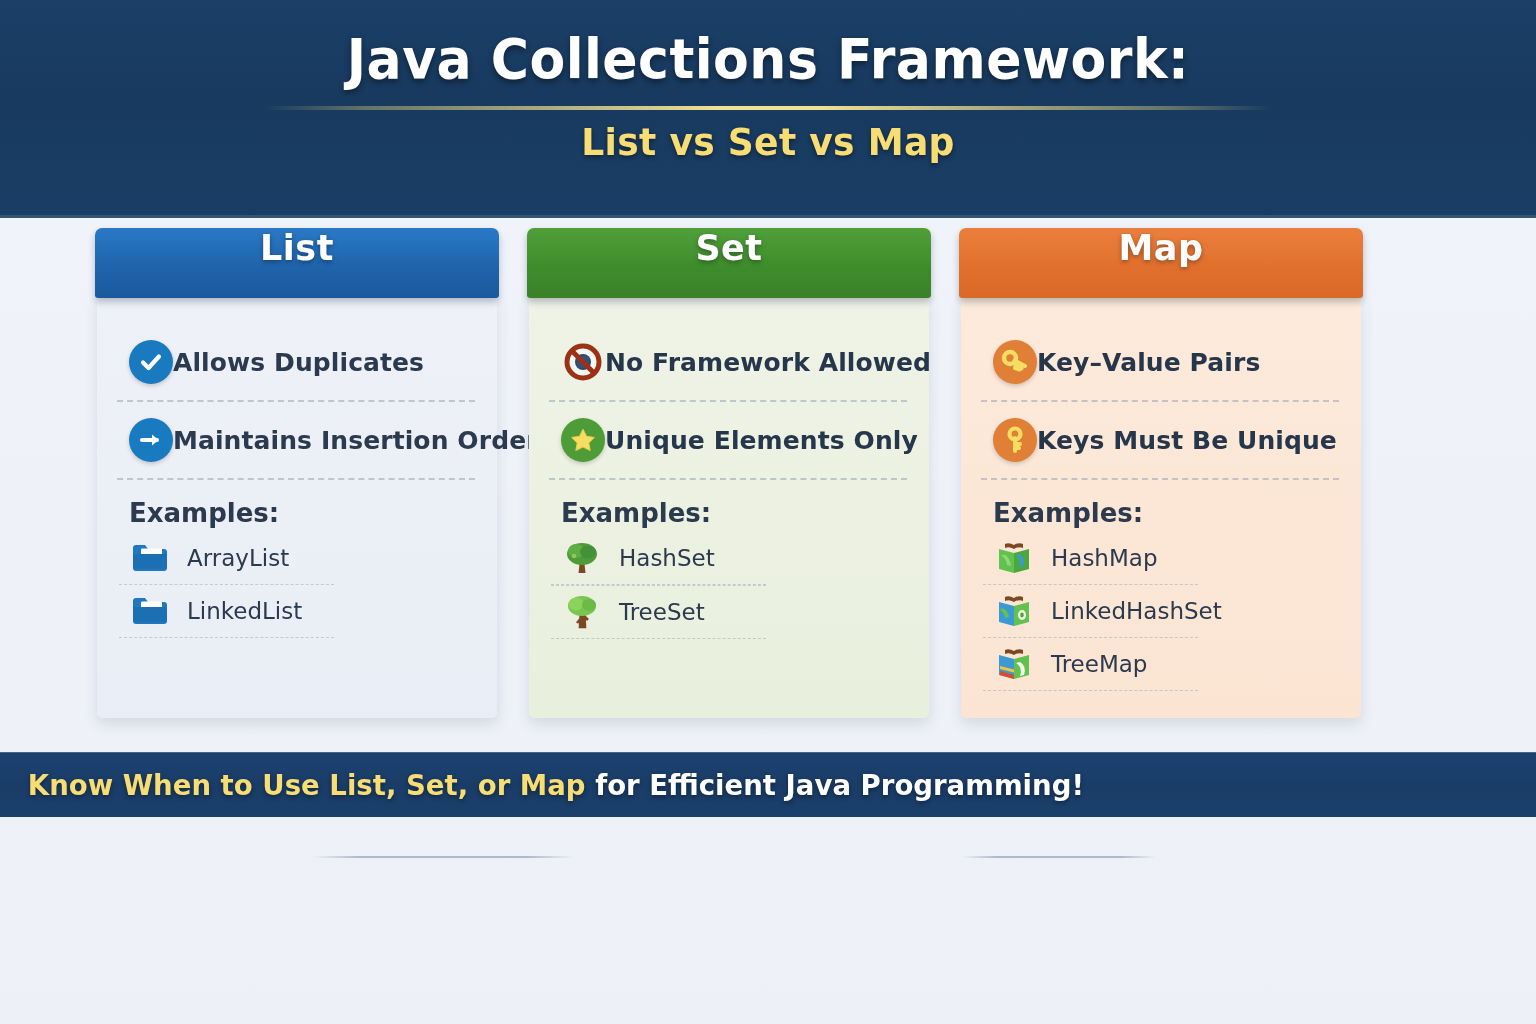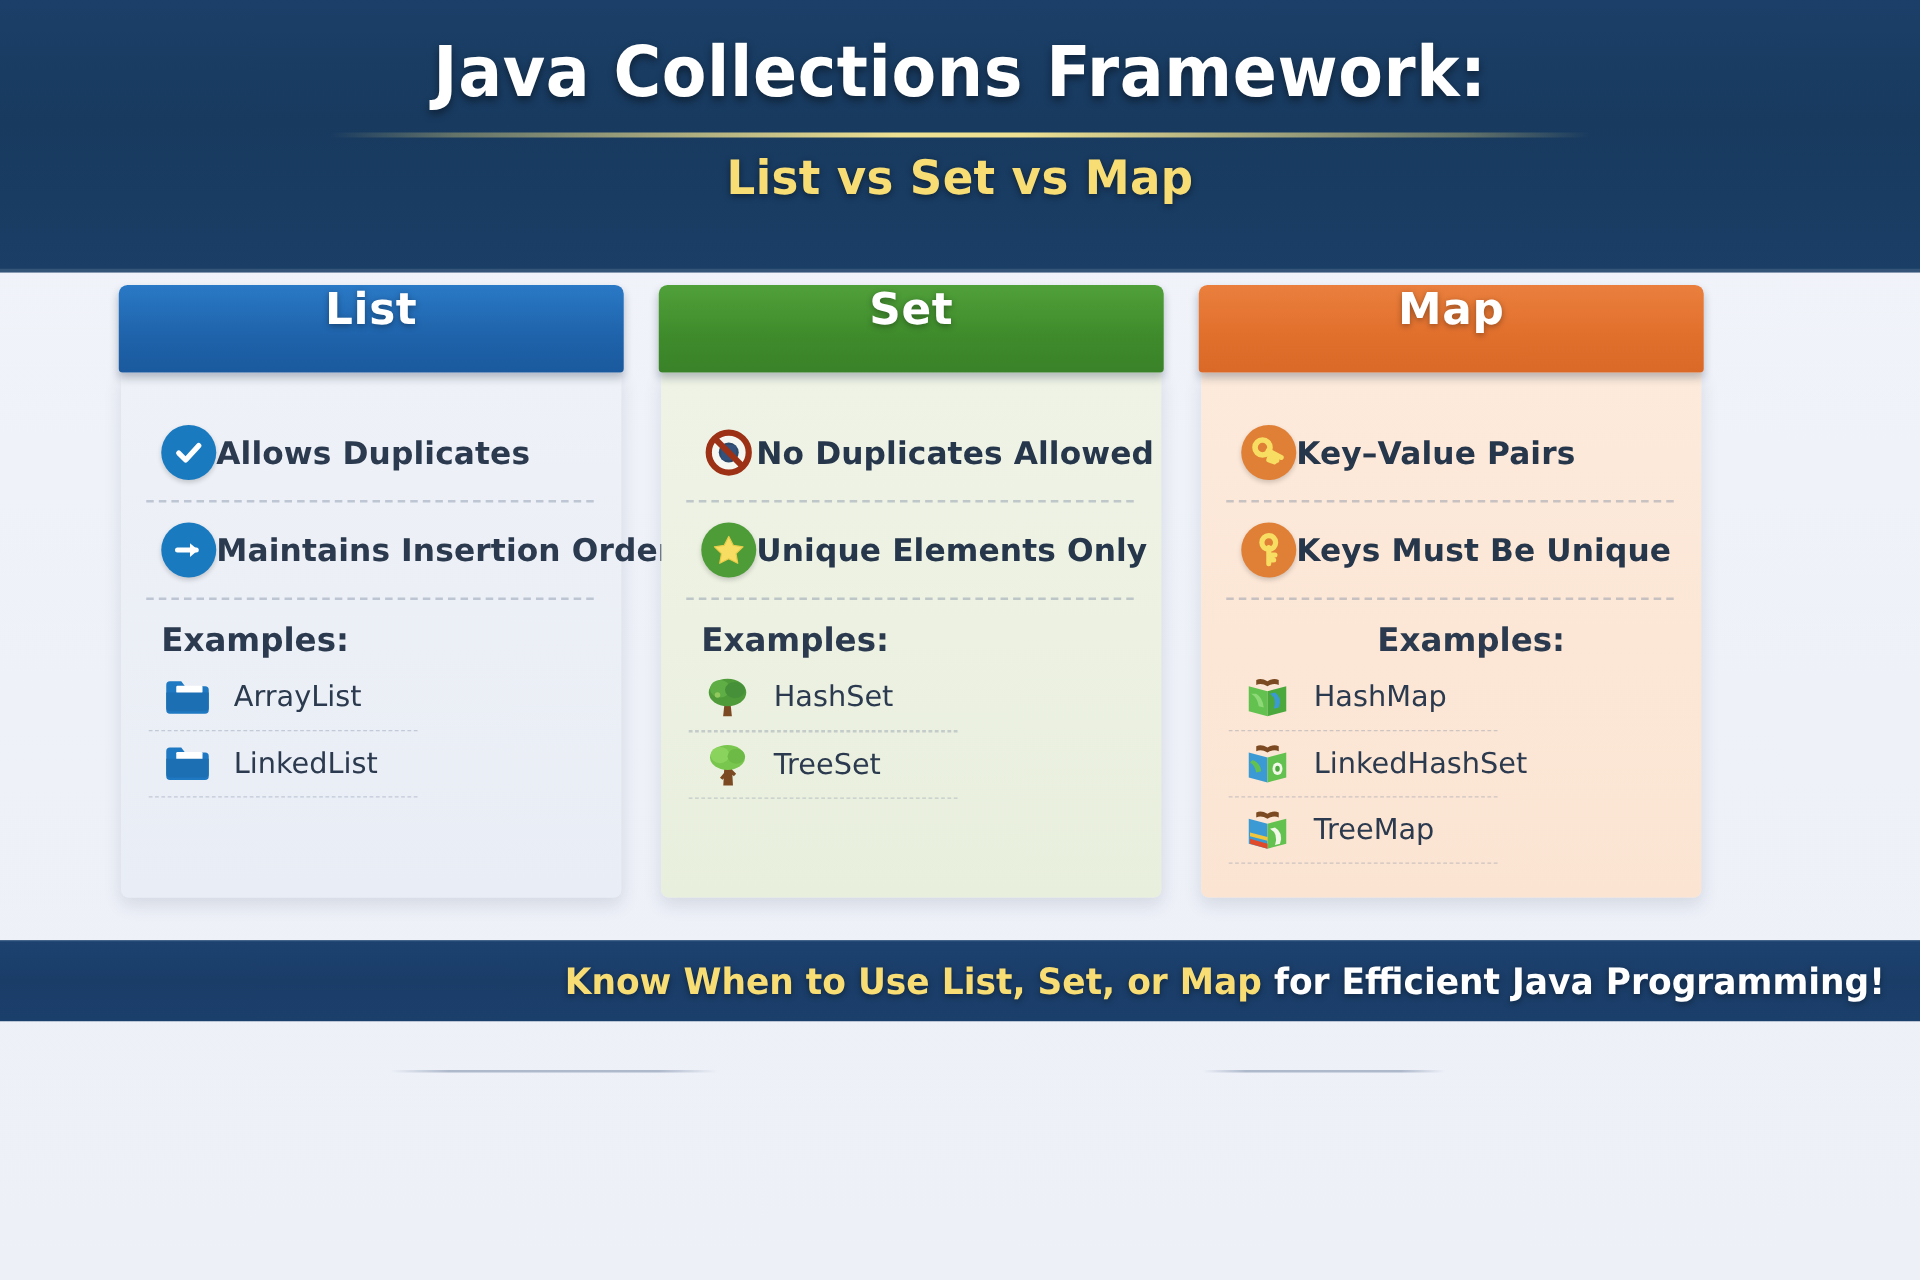--- a/index.html
+++ b/index.html
@@ -122,21 +122,21 @@
     position: relative;
     width: 400px;
     height: 420px;
     padding: 26px 0 0 0;
     border-radius: 0 0 6px 6px;
     box-shadow: 0 6px 14px rgba(35,55,90,0.13);
     z-index: 1;
   }
   .card-list .card-body { background: linear-gradient(180deg, #eef1f7 0%, #e9edf5 100%); }
   .card-set  .card-body { background: linear-gradient(180deg, #eff3e6 0%, #e9efdd 100%); }
-  .card-map  .card-body { background: linear-gradient(180deg, #fdeadb 0%, #fbe4d2 100%); text-align: center; }
+  .card-map  .card-body { background: linear-gradient(180deg, #fdeadb 0%, #fbe4d2 100%); }
 
   
   .feat {
     position: relative;
     display: flex;
     align-items: center;
     height: 76px;
     padding-left: 32px;
   }
   .dash {
@@ -210,21 +210,21 @@
 
   
   .banner {
     position: absolute;
     left: 0; top: 752px;
     width: 1536px;
     height: 65px;
     background: linear-gradient(180deg, #1d4270 0%, #1a3d68 50%, #1b3f6b 100%);
     display: flex;
     align-items: center;
-    justify-content: flex-end;
+    justify-content: flex-start;
     box-shadow: 0 1px 0 rgba(255,255,255,0.18) inset;
   }
   .banner-text {
     font-family: "DejaVu Sans", sans-serif;
     font-size: 29px;
     font-weight: bold;
     text-shadow: 0 2px 5px rgba(0,0,0,0.4);
     transform: scaleX(0.95);
     white-space: nowrap;
   }
@@ -319,21 +319,21 @@
       <div class="feat">
         <span class="badge badge-ban">
           <svg width="44" height="44" viewBox="0 0 44 44">
             <circle cx="22" cy="22" r="16" fill="#f7f7f2"></circle>
             <path d="M14 22 a8 8 0 0 1 16 0 a8 8 0 0 1 -16 0 z" fill="#2e4a6b"></path>
             <rect x="16" y="16" width="12" height="12" rx="2" fill="#33517a"></rect>
             <circle cx="22" cy="22" r="16" fill="none" stroke="#9c3116" stroke-width="5"></circle>
             <path d="M11.5 11.5 L32.5 32.5" stroke="#9c3116" stroke-width="5" stroke-linecap="round"></path>
           </svg>
         </span>
-        <span class="feat-label">No Duplicates Allowed</span>
+        <span class="feat-label">No Framework Allowed</span>
       </div>
 
       <div class="dash"></div>
 
       <div class="feat">
         <span class="badge badge-green">
           <svg width="28" height="28" viewBox="0 0 28 28">
               <path d="M14 3.2 L17.6 10.3 L25.4 11.4 L19.8 16.9 L21.2 24.6 L14 21 L6.8 24.6 L8.2 16.9 L2.6 11.4 L10.4 10.3 Z" fill="#f7de62" stroke="#e9cb49" stroke-width="1" stroke-linejoin="round"></path>
             </svg>
         </span>

